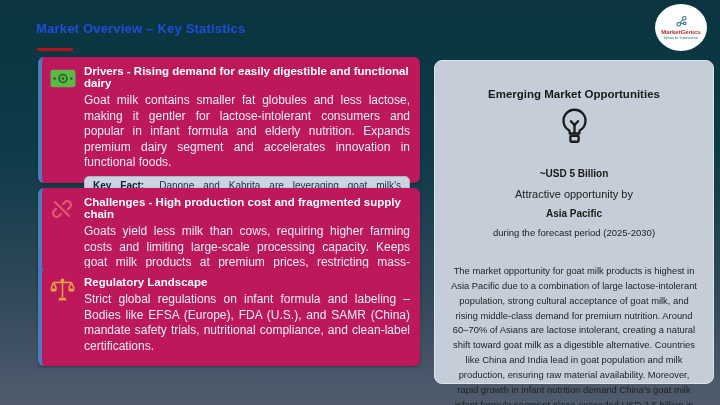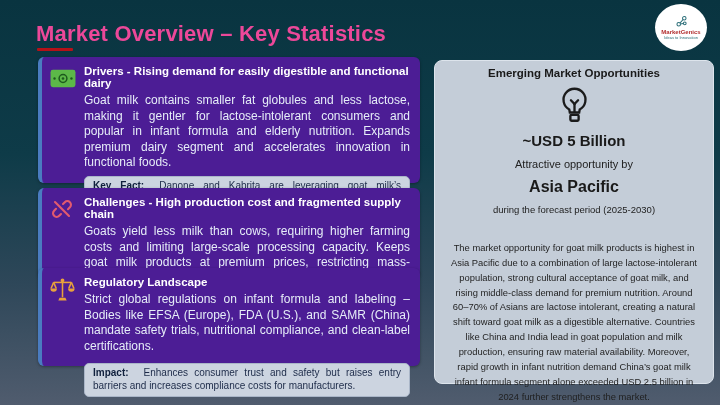--- a/index.html
+++ b/index.html
@@ -2,48 +2,48 @@
 <html><head>
 <meta charset="utf-8">
 <style>
   html,body{margin:0;padding:0;}
   body{
     width:720px;height:405px;position:relative;overflow:hidden;
     background:linear-gradient(180deg,#093440 0%,#0e3b48 38%,#2e4759 70%,#505c6e 100%);
     font-family:"Liberation Sans",sans-serif;
   }
   
-  .page-title{position:absolute;left:36px;top:21px;font-size:22px;font-weight:bold;color:#ec4899;letter-spacing:.2px;}
+  .page-title{position:absolute;left:36px;top:21px;font-size:13px;font-weight:bold;color:#1d4ed8;letter-spacing:.2px;}
   .title-underline{position:absolute;left:37px;top:48px;width:36px;height:3px;background:#b41118;border-radius:1px;}
   .logo{position:absolute;right:13px;top:4px;width:52px;height:47px;background:#ffffff;border-radius:50%;
         display:flex;flex-direction:column;align-items:center;justify-content:center;line-height:1;}
   .logo-name{font-size:6px;font-weight:bold;color:#b22f2f;margin-top:1px;}
   .logo-tagline{font-size:4px;color:#2b6e78;margin-top:1px;}
   
-  .panel{position:absolute;left:38px;width:382px;background:#4c1d95;border-left:4px solid #4a7cc0;
+  .panel{position:absolute;left:38px;width:382px;background:#be185d;border-left:4px solid #4a7cc0;
          border-radius:6px;box-sizing:border-box;padding:8px 10px 8px 42px;
          box-shadow:0 1px 3px rgba(0,0,0,.35);}
   #panel-drivers{top:57px;height:126px;}
   #panel-challenges{top:188px;height:90px;}
   #panel-regulatory{top:268px;height:98px;}
   .picon{position:absolute;left:8px;top:12px;}
   .panel-title{font-size:11.5px;font-weight:bold;color:#ffffff;margin-bottom:4px;}
   .panel-body{font-size:12px;color:#e6edf8;line-height:1.3;text-align:justify;}
   .callout{background:#ccd4e0;border-radius:5px;border:1px solid #aab6c8;padding:3px 8px;margin-top:5px;
            font-size:10px;color:#1d2b49;line-height:1.27;text-align:justify;}
   .co-label{font-weight:bold;color:#10203d;margin-right:15px;}
   
   .opp{position:absolute;left:434px;top:60px;width:280px;height:324px;background:#c4cdd8;
        border:1px solid #dde4ec;border-radius:8px;box-sizing:border-box;text-align:center;
-       color:#1a1a1a;padding-top:6px;}
+       color:#1a1a1a;padding-top:27px;}
   .opp-title{font-size:11.5px;font-weight:bold;}
   .opp-bulb{margin:6px auto 0;display:block;}
-  .opp-value{font-size:15px;font-weight:bold;margin-top:5px;}
+  .opp-value{font-size:10px;font-weight:bold;margin-top:20px;}
   .opp-sub{font-size:11px;margin-top:9px;color:#222222;}
-  .opp-region{font-size:16px;font-weight:bold;margin-top:8px;}
+  .opp-region{font-size:10px;font-weight:bold;margin-top:8px;}
   .opp-period{font-size:9.5px;margin-top:8px;color:#222222;}
   .opp-desc{font-size:9.4px;margin-top:26px;padding:0 13px;line-height:1.58;color:#1f1f1f;text-align:center;}
 </style>
 </head>
 <body>
 
 <div class="page-title">Market Overview – Key Statistics</div>
 <div class="title-underline"></div>
 
 <div class="logo">
@@ -97,23 +97,20 @@
       <line x1="3.5" y1="4.2" x2="6" y2="10"></line>
       <line x1="20.5" y1="4.2" x2="18" y2="10"></line>
       <line x1="20.5" y1="4.2" x2="23" y2="10"></line>
     </g>
     <path d="M0.4 10 a3.1 3.1 0 0 0 6.2 0 z" fill="#e8a23c"></path>
     <path d="M17.4 10 a3.1 3.1 0 0 0 6.2 0 z" fill="#e8a23c"></path>
     <path d="M8 21.5 h8 l-1.2 -2.5 h-5.6 z" fill="#e8a23c"></path>
   </svg>
   <div class="panel-title">Regulatory Landscape</div>
   <div class="panel-body">Strict global regulations on infant formula and labeling – Bodies like EFSA (Europe), FDA (U.S.), and SAMR (China) mandate safety trials, nutritional compliance, and clean-label certifications.</div>
-  <div class="callout" style="margin-top:9px;">
-    <span class="co-label">Impact:</span><span>Enhances consumer trust and safety but raises entry barriers and increases compliance costs for manufacturers.</span>
-  </div>
 </div>
 
 <div class="opp">
   <div class="opp-title">Emerging Market Opportunities</div>
   <svg class="opp-bulb" width="33" height="42" viewBox="0 0 24 30">
     <g stroke="#1b1b1b" stroke-width="1.7" fill="none" stroke-linecap="round">
       <path d="M8.2 17.5 a8 8 0 1 1 7.6 0 l-0.4 2.2 h-6.8 z"></path>
       <line x1="12" y1="19" x2="12" y2="13.5"></line>
       <line x1="12" y1="13.5" x2="9.4" y2="10.8"></line>
       <line x1="12" y1="13.5" x2="14.6" y2="10.8"></line>

